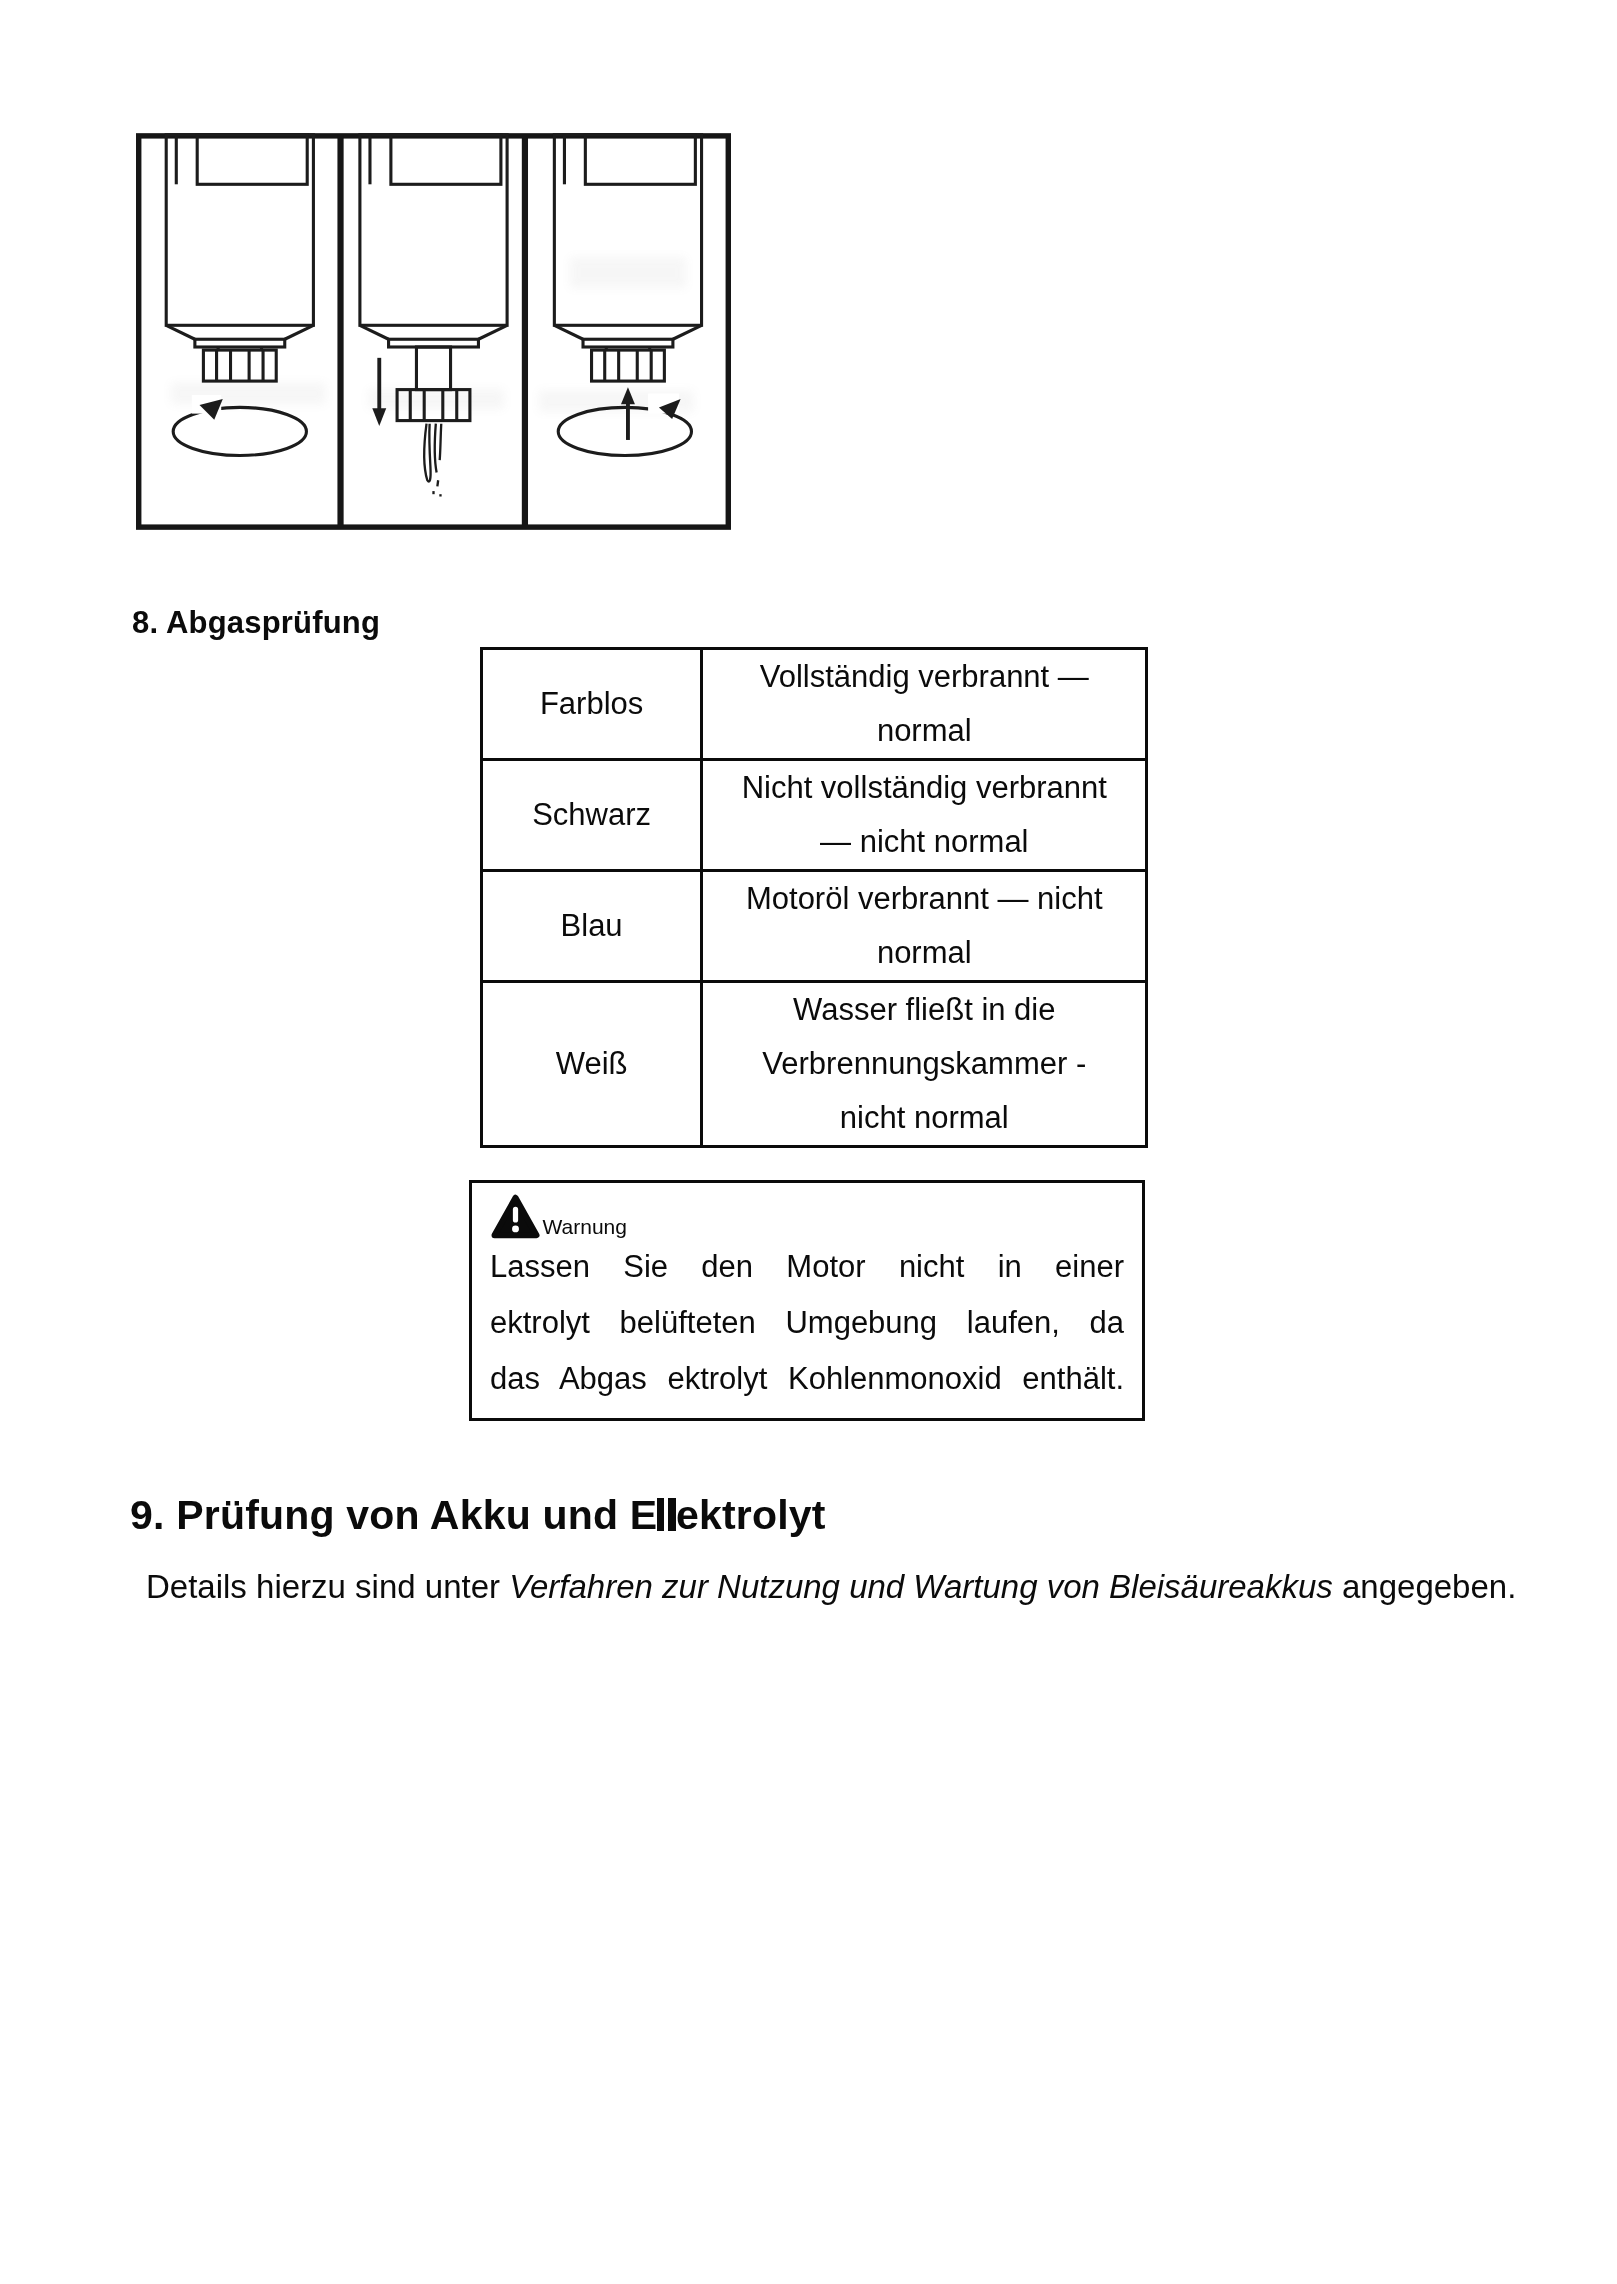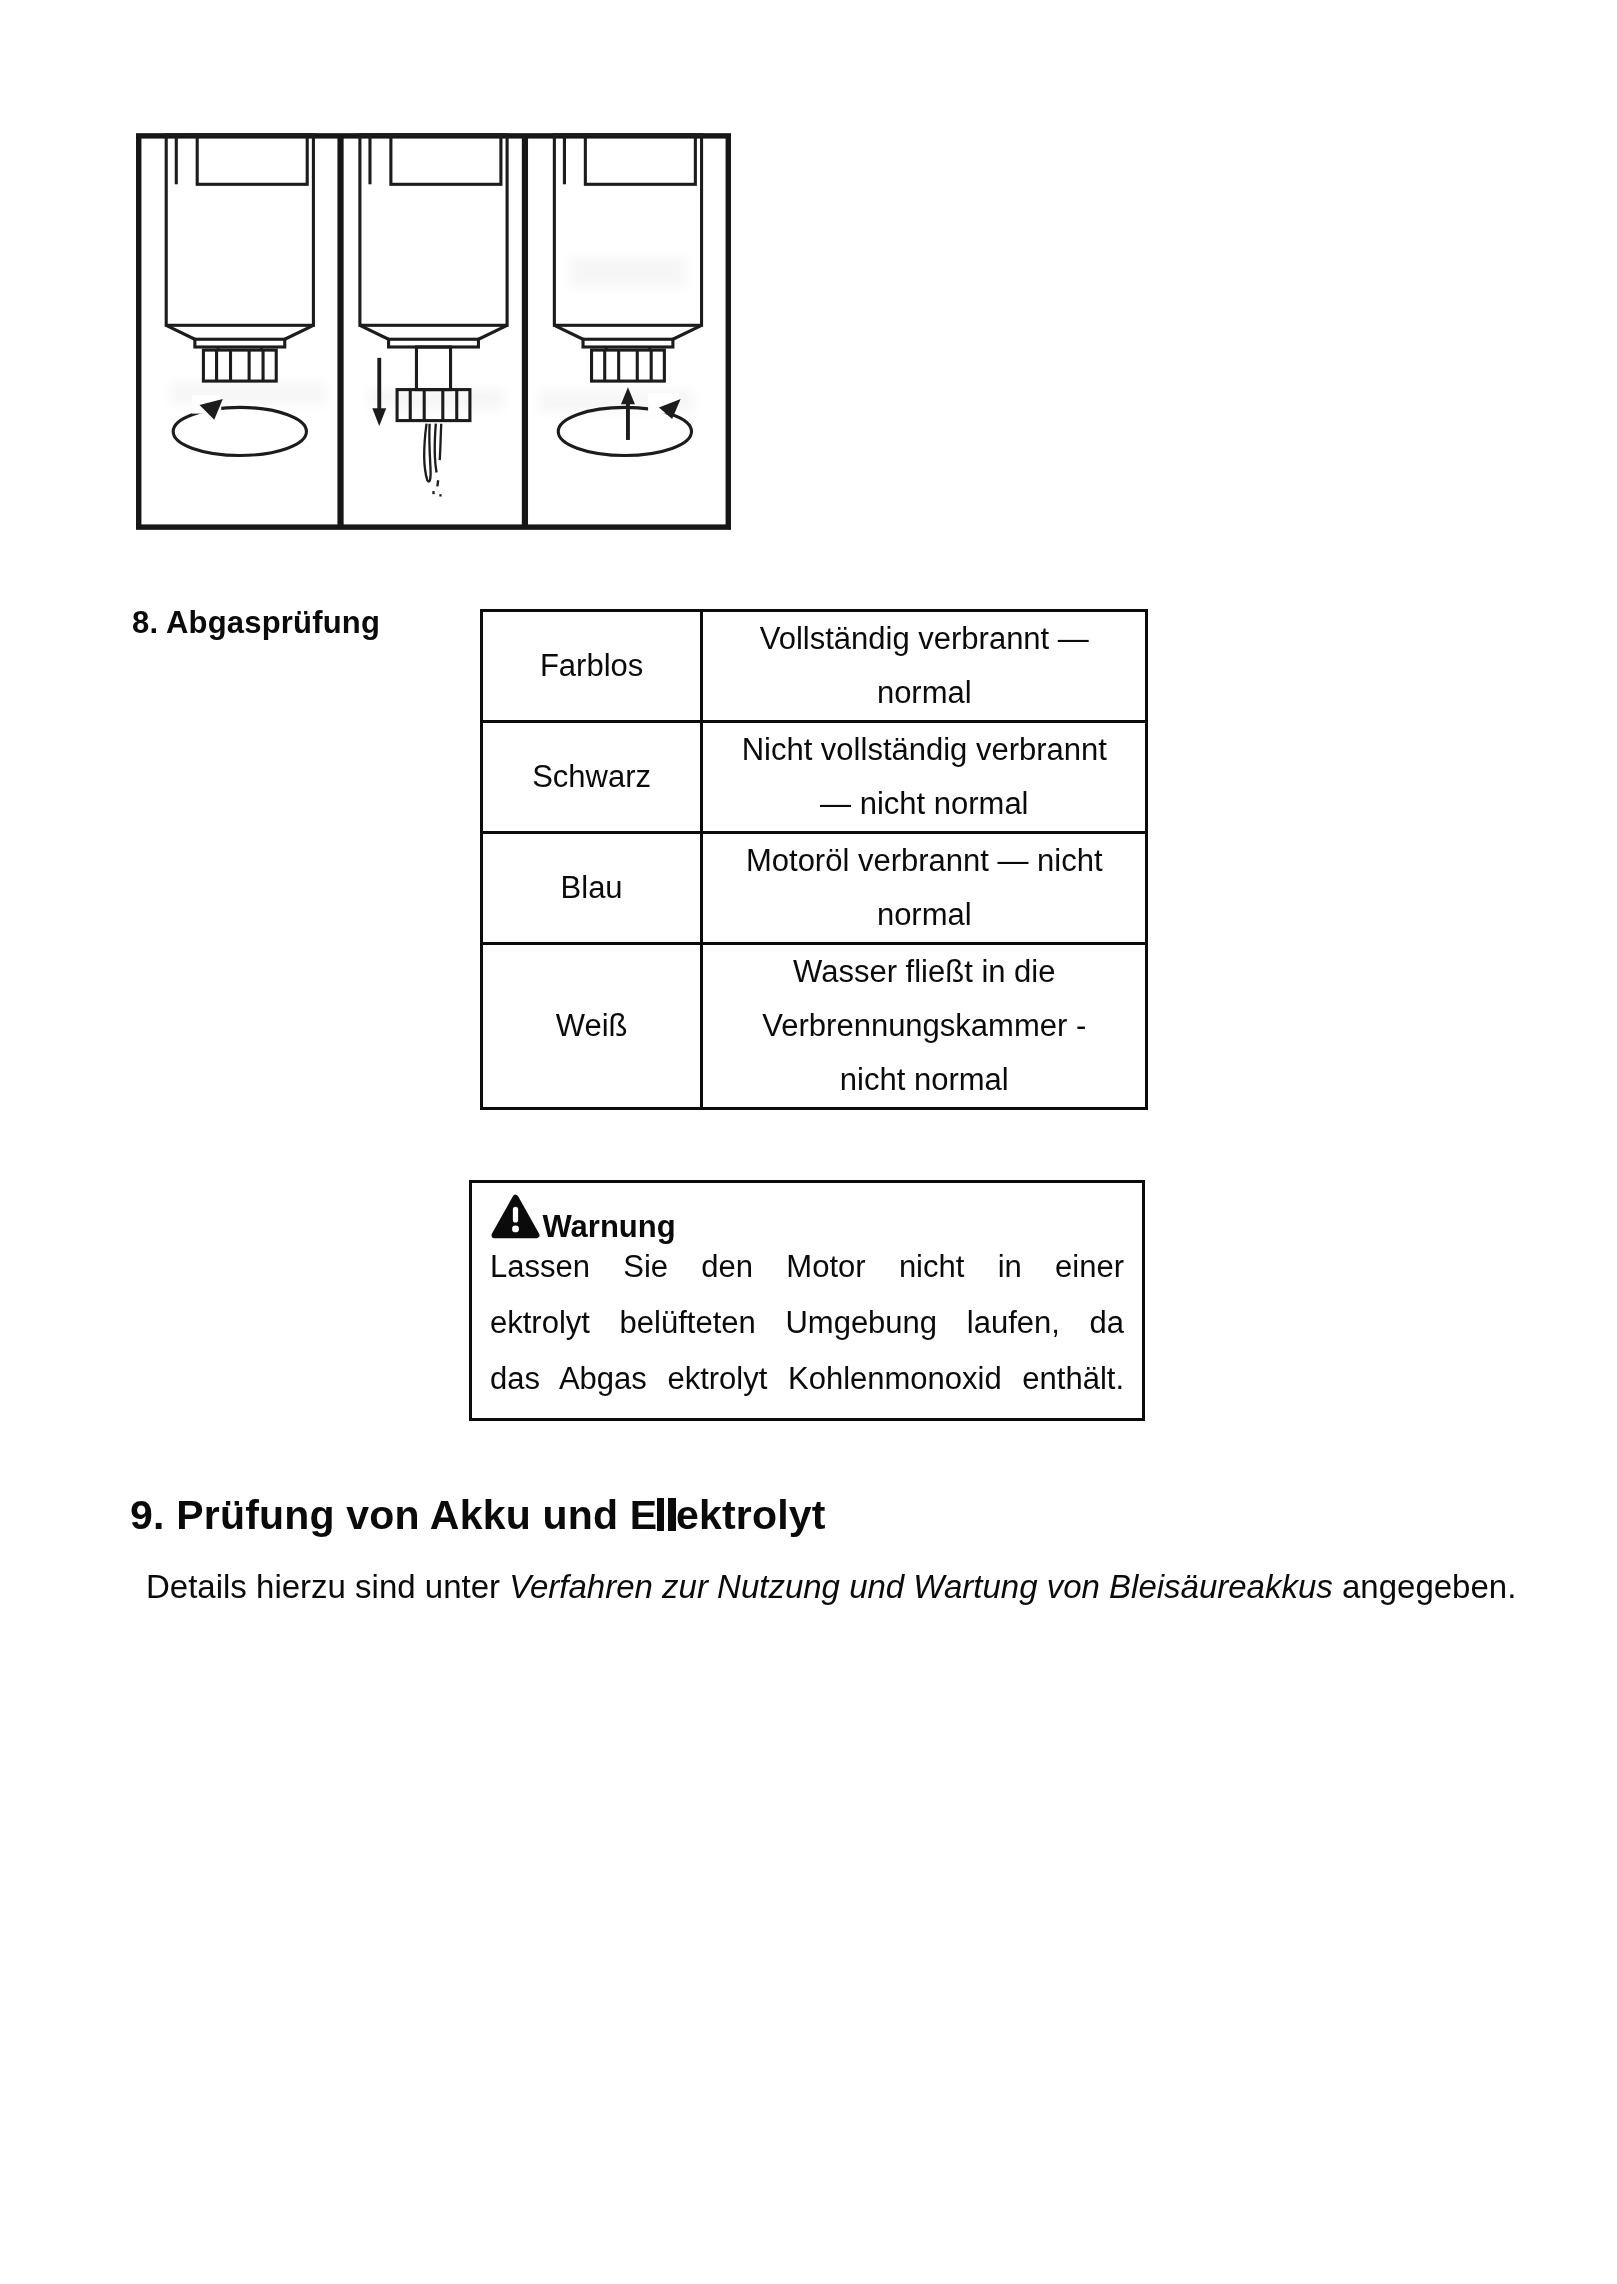--- a/index.html
+++ b/index.html
@@ -13,42 +13,42 @@
   }
   
   .figure{position:absolute;left:136px;top:133px;width:595px;height:397px;}
   
   .h8{
     position:absolute;left:132px;top:603px;margin:0;
     font-size:31px;font-weight:bold;line-height:40px;letter-spacing:0.2px;
   }
   
   .exhaust{
-    position:absolute;left:480px;top:609px;
+    position:absolute;left:480px;top:647px;
     border-collapse:collapse;table-layout:fixed;
   }
   .exhaust td{
     border:3.1px solid #0b0b0b;
     font-size:31px;line-height:54px;
     text-align:center;vertical-align:middle;
     padding:0 3.1px;
   }
   .exhaust td.c1{width:211px;}
   .exhaust td.c2{width:436px;white-space:pre-line;}
   
   .warnbox{
     position:absolute;left:469px;top:1180px;
     width:634px;
     border:3.9px solid #0b0b0b;
     padding:7.7px 18px 11px 18px;
     background:#fff;
   }
   .warnhead{display:flex;align-items:flex-end;height:48px;}
   .warnhead .tri{width:51px;height:45px;flex:0 0 auto;}
-  .warnhead .wtitle{font-size:31px;line-height:31px;margin:0 0 -3.1px 1.5px;font-weight:bold;}
+  .warnhead .wtitle{font-size:21px;line-height:31px;margin:0 0 -3.1px 1.5px;}
   .wline{
     font-size:31px;line-height:56px;
     text-align:justify;text-align-last:justify;
     white-space:normal;
   }
   
   .h9{
     position:absolute;left:130px;top:1495px;margin:0;
     font-size:41px;font-weight:bold;line-height:40px;letter-spacing:0.2px;
     white-space:nowrap;

